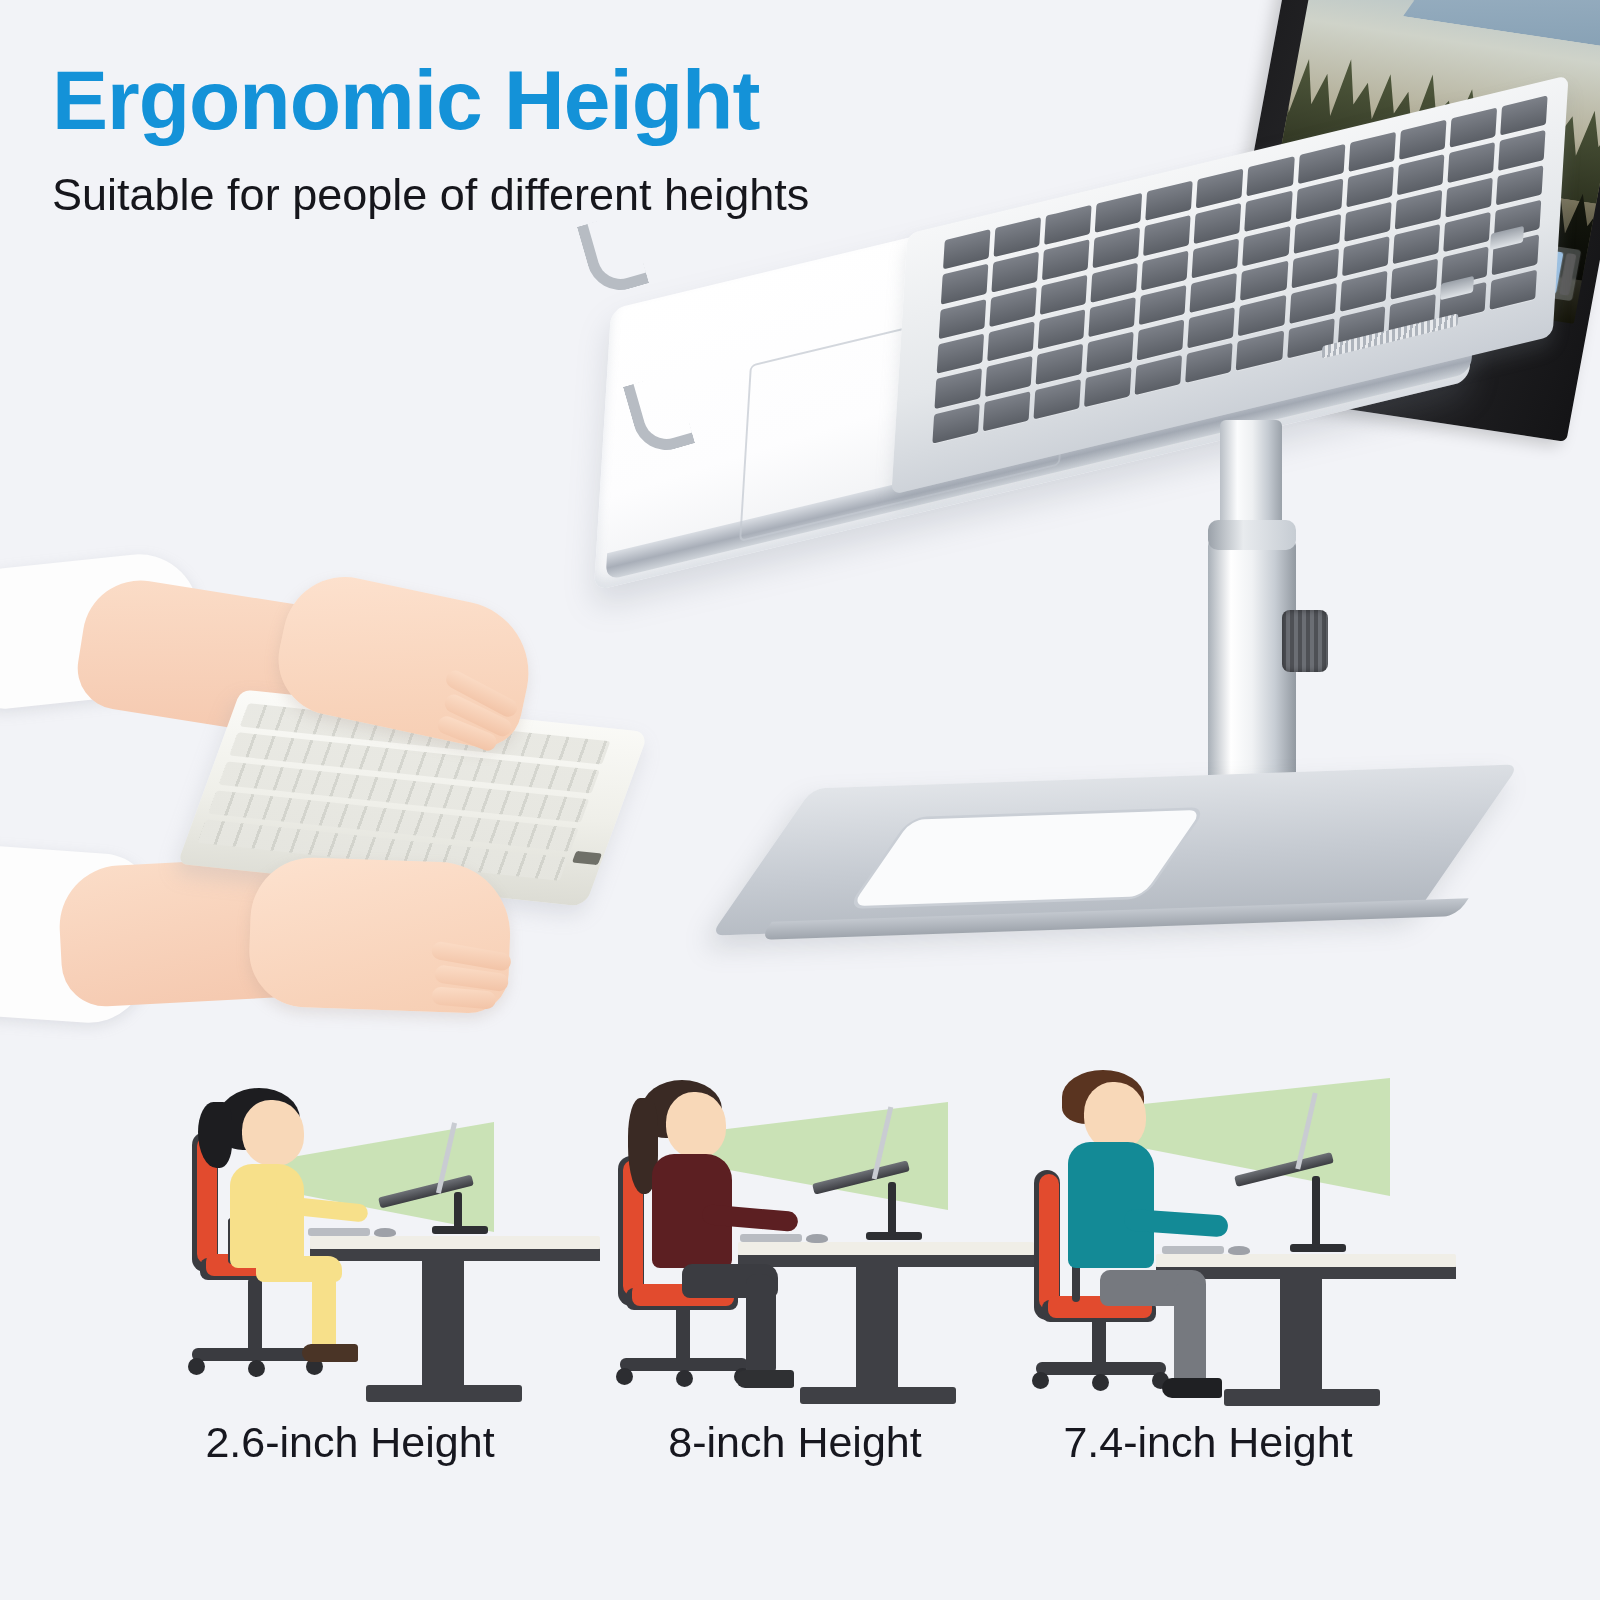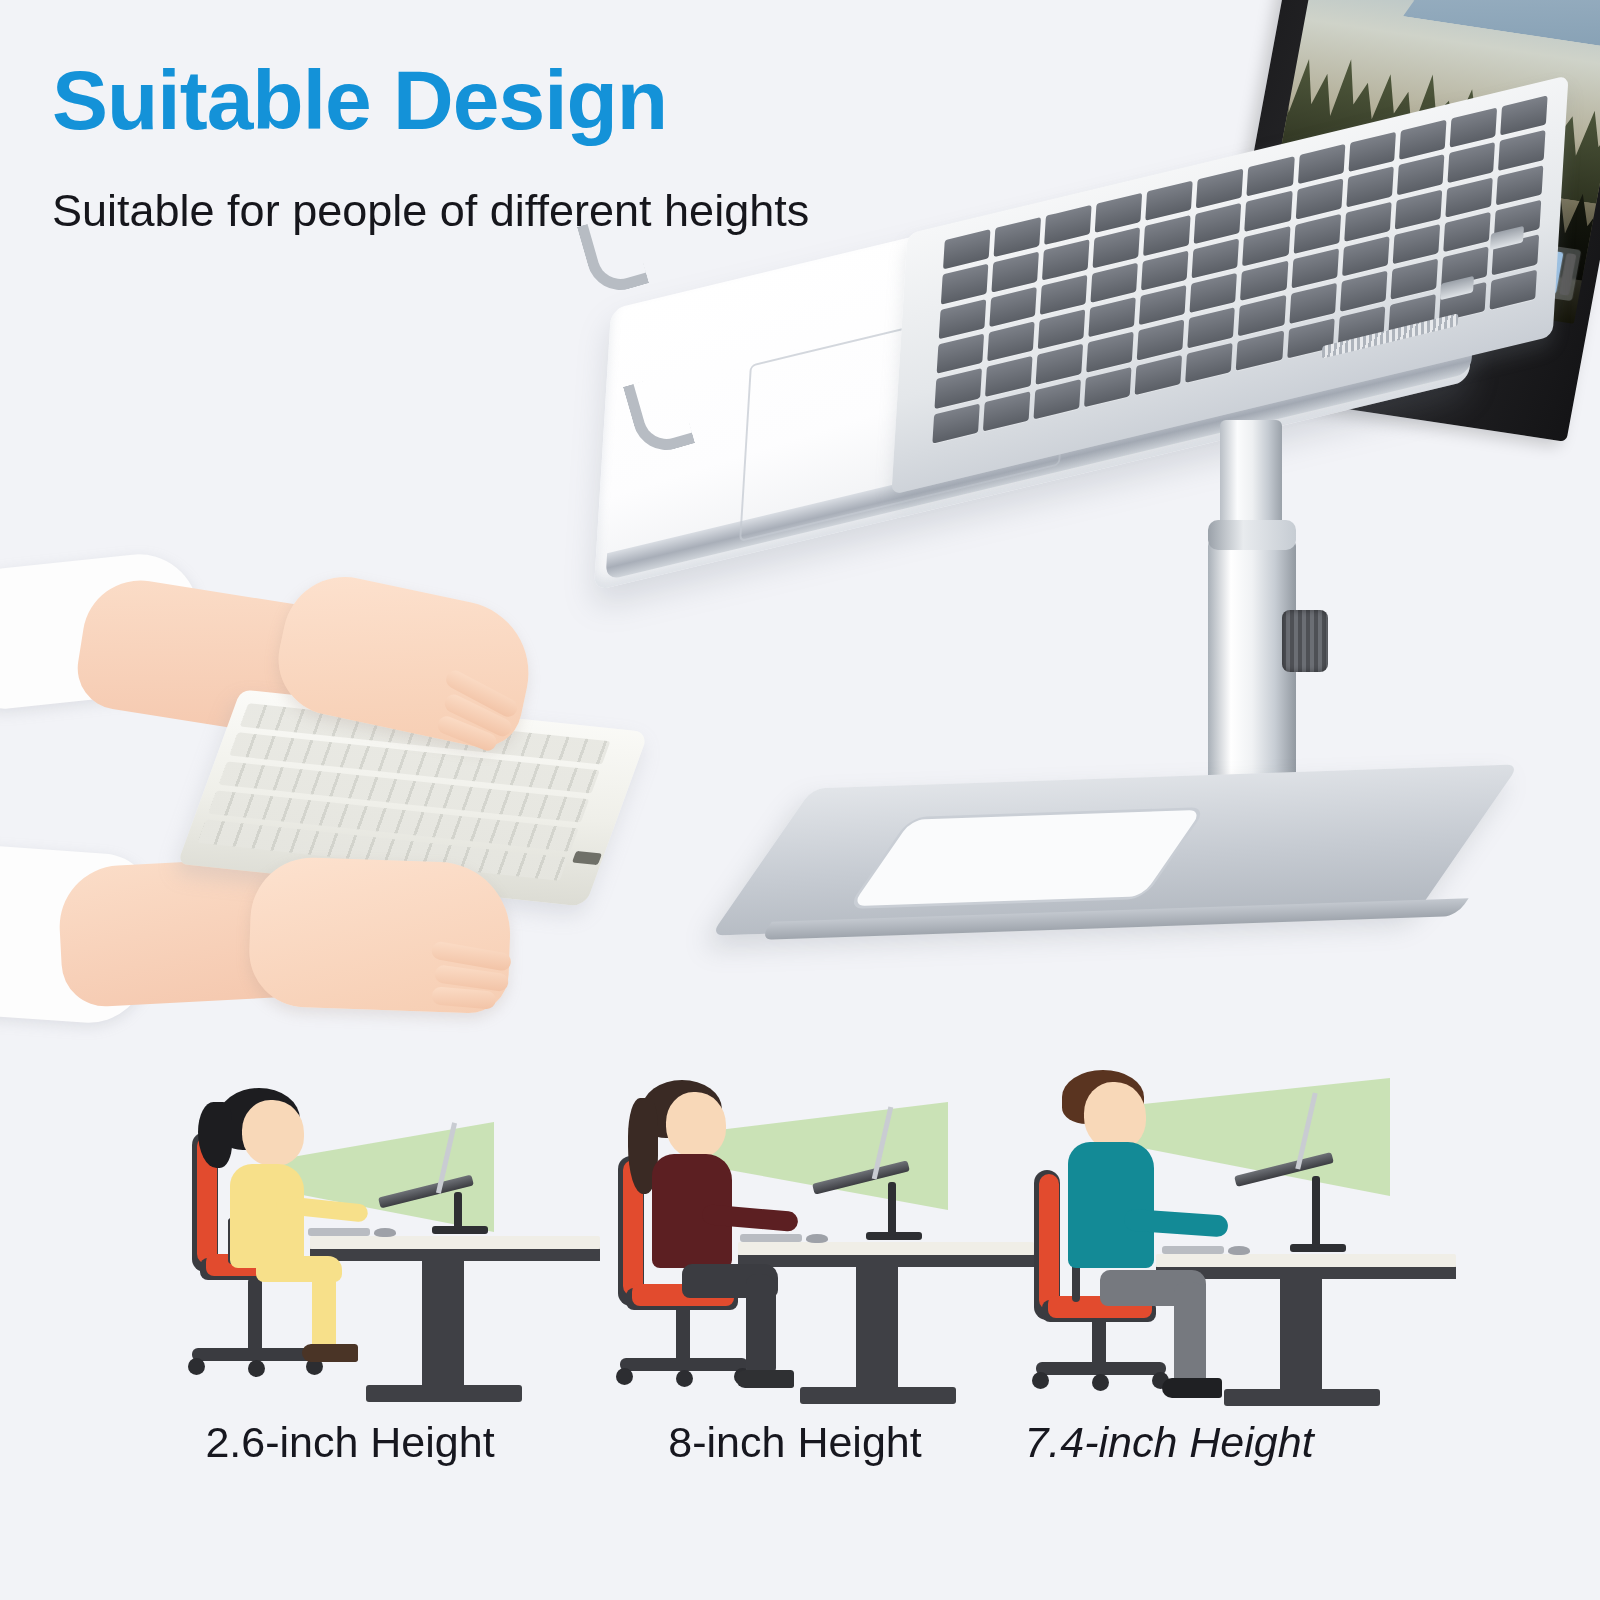--- a/index.html
+++ b/index.html
@@ -15,32 +15,32 @@
 
   
   .headline {
     position:absolute; left:52px; top:58px;
     font-size:84px; font-weight:700; letter-spacing:-1px;
     color:#1492d8; line-height:1.0; white-space:nowrap;
   }
   .subhead {
     position:absolute; left:52px; top:172px;
     font-size:45px; font-weight:400; color:#16161c;
-    line-height:1.0; white-space:nowrap;margin-top:16px;
+    line-height:1.0; white-space:nowrap;
   }
 
   
   .caption {
     position:absolute; top:1418px;
     font-size:43px; font-weight:400; color:#17171f;
     white-space:nowrap; text-align:center;
   }
   .cap1 { left:175px; width:350px; }
   .cap2 { left:645px; width:300px; }
-  .cap3 { left:1004px; width:330px;font-style:italic; }
+  .cap3 { left:1043px; width:330px; }
 
   
   #product { position:absolute; left:560px; top:-20px; width:1060px; height:1010px; }
 
   
   .screen-outer{
     position:absolute; left:700px; top:-130px; width:360px; height:570px;
     background:linear-gradient(100deg,#1b1b1d 0%,#2a2a2d 40%,#141416 100%);
     border-radius:6px;
     transform:rotate(10.5deg) skewY(-2deg);
@@ -237,21 +237,21 @@
   .mini-tray{ position:absolute; background:linear-gradient(180deg,#6e7177,#3c3d42); border-radius:3px; }
   .mini-screen{ position:absolute; background:#c9ccd2; }
   .mini-kbd{ position:absolute; background:#b9bcc2; border-radius:3px; }
   .mini-mouse{ position:absolute; background:#9ea1a8; border-radius:50% 50% 40% 40%; }
 </style>
 </head>
 <body>
 
 <div id="stage">
 
-  <div class="headline">Suitable Design</div>
+  <div class="headline">Ergonomic Height</div>
   <div class="subhead">Suitable for people of different heights</div>
 
   <div id="hands">
     <div class="sleeve s1"></div>
     <div class="sleeve s2"></div>
     <div class="arm a1"></div>
     <div class="arm a2"></div>
     <div class="extkb"></div>
     <div class="extkb-rows">
       <div></div>

